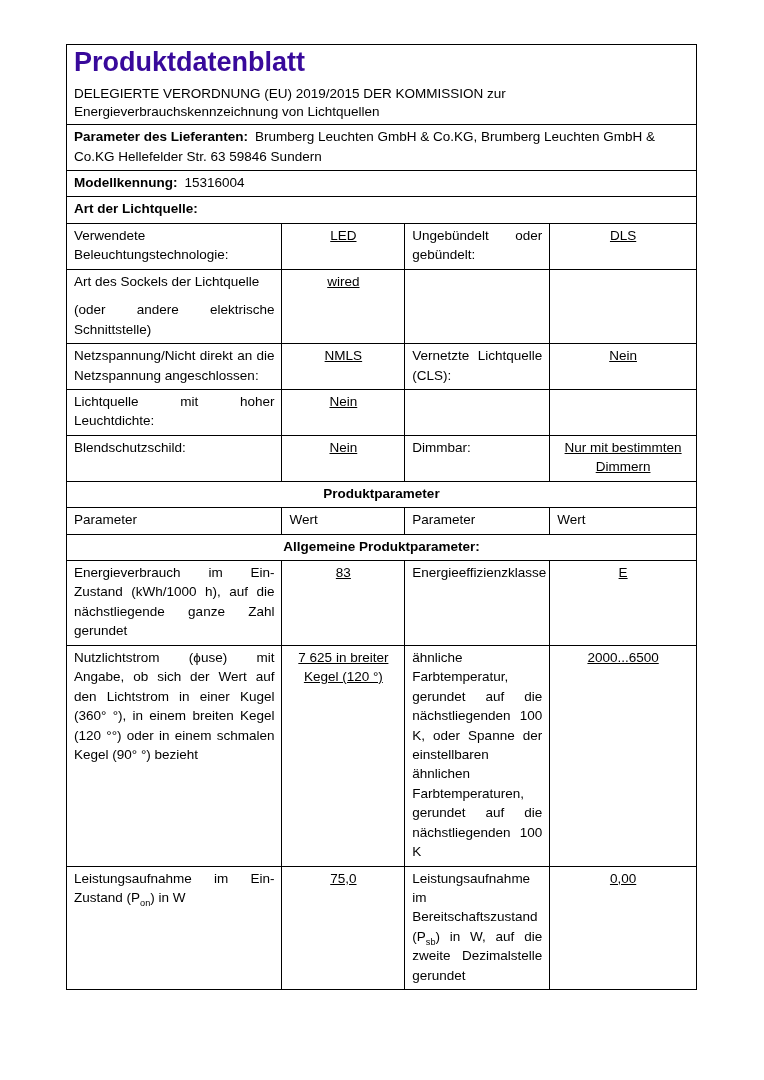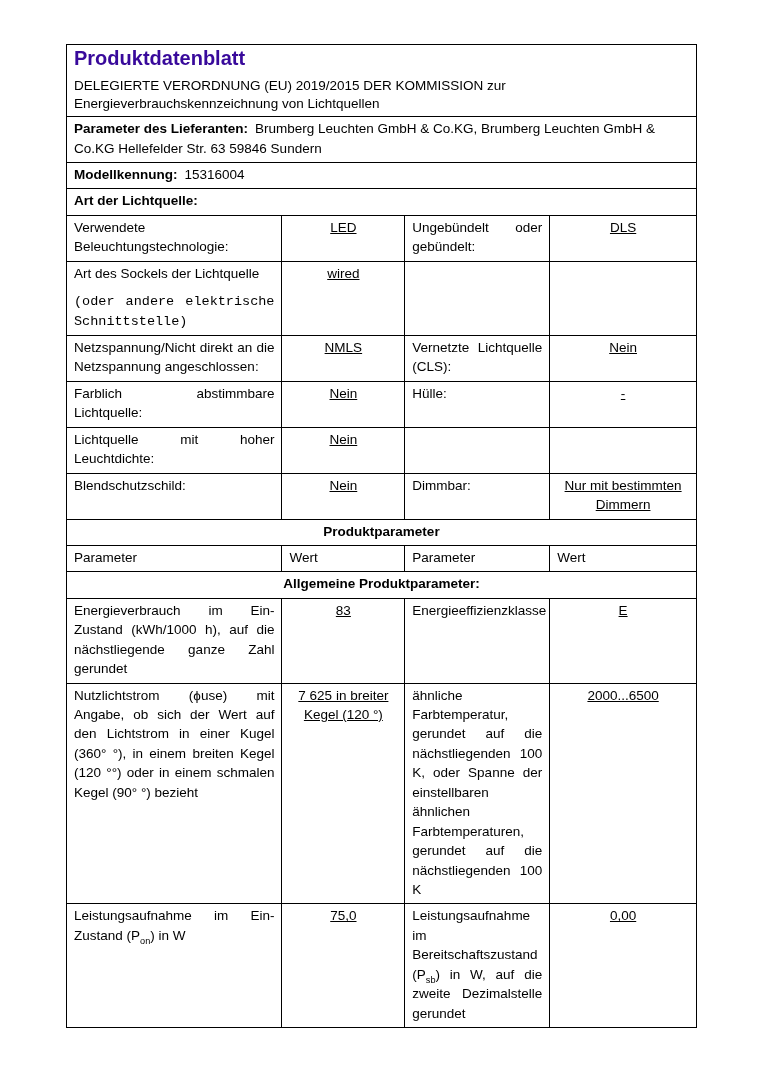--- a/index.html
+++ b/index.html
@@ -24,32 +24,32 @@
     line-height: 1.44;
   }
   table.main td {
     border: 1.5px solid #000;
     vertical-align: top;
     padding: 2px 7px 4px 7px;
     overflow: hidden;
   }
   .title-cell { padding: 6px 9px 6px 9px; }
   .doc-title {
-    font-size: 20px;
+    font-size: 27px;
     font-weight: bold;
     line-height: 1.15;
     margin: 0 0 7px 0;
     color: #38099b;
   }
   .reg-line { font-size: 13.5px; line-height: 1.3; }
   .info-cell { padding: 4px 7px 5px 7px; }
   .info-label { font-weight: bold; }
   .info-value { margin-left: 7px; }
   .p-label { text-align: justify; }
-  .p-label > div + div { margin-top: 9px; font-family: Liberation Mono, monospace; }
+  .p-label > div + div { margin-top: 9px; }
   .p-value { text-align: center; text-decoration: underline; }
   .section-row td {
     text-align: center;
     font-weight: bold;
     padding: 1px 7px 2px 7px;
   }
   .col-header-row td { padding: 1px 7px 2px 7px; }
   sub { font-size: 0.68em; line-height: 0; }
 </style>
 </head>
@@ -128,34 +128,20 @@
           </td>
           <td class="p-label">
             <div>Vernetzte Lichtquelle (CLS):</div>
           </td>
           <td class="p-value">
             <div>Nein</div>
           </td>
         </tr>
         <tr>
           <td class="p-label">
-            <div>Farblich abstimmbare Lichtquelle:</div>
-          </td>
-          <td class="p-value">
-            <div>Nein</div>
-          </td>
-          <td class="p-label">
-            <div>Hülle:</div>
-          </td>
-          <td class="p-value">
-            <div>-</div>
-          </td>
-        </tr>
-        <tr>
-          <td class="p-label">
             <div>Lichtquelle mit hoher Leuchtdichte:</div>
           </td>
           <td class="p-value">
             <div>Nein</div>
           </td>
           <td class="p-label">
             <div></div>
           </td>
           <td class="p-value">
             <div></div>

